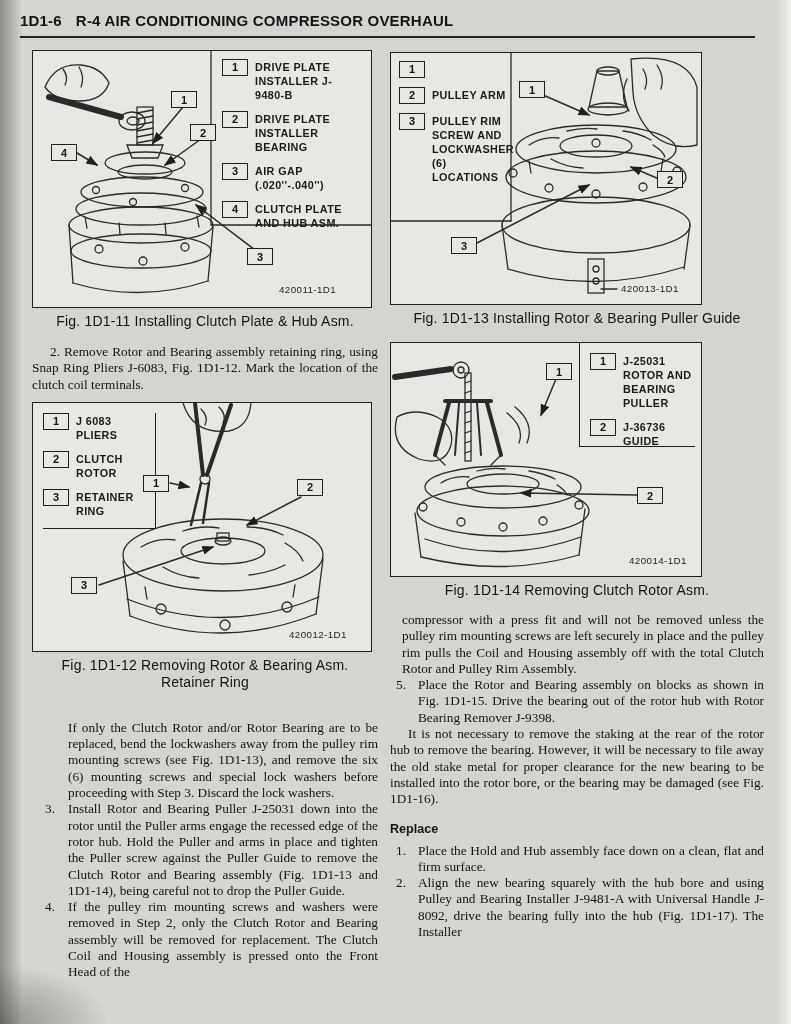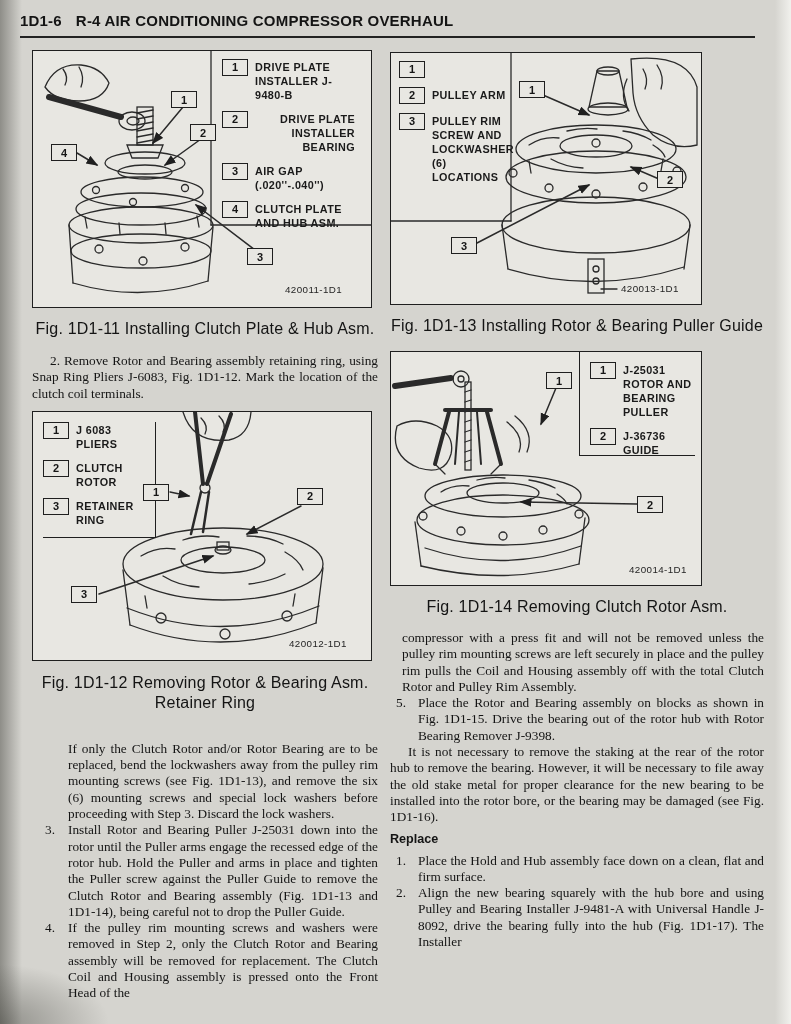--- a/index.html
+++ b/index.html
@@ -15,22 +15,22 @@
   .hdr{position:absolute;left:20px;top:12px;width:735px;
     font-family:"Liberation Sans",sans-serif;font-weight:bold;font-size:15px;
     letter-spacing:.2px;color:#141414;border-bottom:2.6px solid #222;padding-bottom:7px;}
   .hdr .sec{margin-right:14px;}
 
   .col-left{position:absolute;left:32px;top:48px;width:346px;}
   .col-right{position:absolute;left:390px;top:48px;width:374px;}
 
   .figbox{position:relative;background:#e8e7e2;border:1.6px solid #1f1f1f;box-sizing:border-box;}
   .figbox svg{position:absolute;left:0;top:0;stroke:#2a2a2a;fill:none;stroke-width:1.3;stroke-linecap:round;}
-  .figcaption{font-family:"Liberation Sans",sans-serif;font-size:16px;color:#141414;
-    letter-spacing:.2px;text-align:center;margin-top:12px;white-space:nowrap;}
+  .figcaption{font-family:"Liberation Sans",sans-serif;font-size:14px;color:#141414;
+    letter-spacing:.2px;text-align:center;margin-top:5px;white-space:nowrap;}
   .figcaption.wrap{white-space:normal;width:332px;margin-left:auto;margin-right:auto;line-height:1.25;}
 
   .callout{position:absolute;width:24px;height:15px;border:1.6px solid #1f1f1f;background:#e8e7e2;
     display:flex;align-items:center;justify-content:center;
     font-family:"Liberation Sans",sans-serif;font-weight:bold;font-size:11px;}
   .partno{position:absolute;font-family:"Liberation Sans",sans-serif;font-size:9.8px;
     letter-spacing:.4px;color:#242424;}
 
   .legend{position:absolute;display:flex;flex-direction:column;gap:9px;}
   .lrow{display:flex;gap:7px;align-items:flex-start;}
@@ -110,36 +110,36 @@
         <line x1="44" y1="102" x2="64" y2="114" stroke-width="1.5" marker-end="url(#m11)"></line>
         <line x1="226" y1="202" x2="163" y2="154" stroke-width="1.5" marker-end="url(#m11)"></line>
       </svg>
       <div class="legend" style="left:189px;top:8px;width:146px;">
         <div class="lrow">
             <span class="lnum">1</span>
             <span class="ltxt" style="width:100px;">DRIVE PLATE INSTALLER J-9480-B</span>
           </div>
         <div class="lrow">
             <span class="lnum">2</span>
-            <span class="ltxt" style="width:100px;text-align:right;">DRIVE PLATE INSTALLER BEARING</span>
+            <span class="ltxt" style="width:100px;">DRIVE PLATE INSTALLER BEARING</span>
           </div>
         <div class="lrow">
             <span class="lnum">3</span>
             <span class="ltxt" style="width:104px;">AIR GAP (.020''-.040'')</span>
           </div>
         <div class="lrow">
             <span class="lnum">4</span>
             <span class="ltxt" style="width:104px;">CLUTCH PLATE AND HUB ASM.</span>
           </div>
       </div>
       <div class="callout" style="left:138px;top:40px;">1</div>
       <div class="callout" style="left:157px;top:73px;">2</div>
       <div class="callout" style="left:18px;top:93px;">4</div>
       <div class="callout" style="left:214px;top:197px;">3</div>
-      <div class="partno" style="left:252px;top:233px;text-align:right;">420011-1D1</div>
+      <div class="partno" style="left:246px;top:233px;text-align:right;">420011-1D1</div>
     </div>
     <div class="figcaption">Fig. 1D1-11 Installing Clutch Plate &amp; Hub Asm.</div>
 
     <div class="para ind" style="margin-top:15px;">2. Remove Rotor and Bearing assembly retaining ring, using Snap Ring Pliers J-6083, Fig. 1D1-12. Mark the location of the clutch coil terminals.</div>
 
     <div class="figbox" style="width:340px;height:250px;margin-top:9px;">
       <svg width="340" height="250" viewBox="0 0 340 250">
         <defs>
             <marker id="m12" markerWidth="9" markerHeight="8" refX="7" refY="3" orient="auto">
               <path d="M0,0 L8,3 L0,6 Z" fill="#1f1f1f" stroke="none"></path>
@@ -341,21 +341,21 @@
 
     <div class="para" style="margin-top:14px;margin-left:12px;">compressor with a press fit and will not be removed unless the pulley rim mounting screws are left securely in place and the pulley rim pulls the Coil and Housing assembly off with the total Clutch Rotor and Pulley Rim Assembly.</div>
 
     <div class="li">
       <span class="n">5.</span>
       <span class="t">Place the Rotor and Bearing assembly on blocks as shown in Fig. 1D1-15. Drive the bearing out of the rotor hub with Rotor Bearing Remover J-9398.</span>
     </div>
 
     <div class="para ind">It is not necessary to remove the staking at the rear of the rotor hub to remove the bearing. However, it will be necessary to file away the old stake metal for proper clearance for the new bearing to be installed into the rotor bore, or the bearing may be damaged (see Fig. 1D1-16).</div>
 
-    <div class="subhead" style="margin-top:6px;margin-bottom:7px;">Replace</div>
+    <div class="subhead" style="margin-top:14px;margin-bottom:7px;">Replace</div>
 
     <div class="li">
       <span class="n">1.</span>
       <span class="t">Place the Hold and Hub assembly face down on a clean, flat and firm surface.</span>
     </div>
     <div class="li">
       <span class="n">2.</span>
       <span class="t">Align the new bearing squarely with the hub bore and using Pulley and Bearing Installer J-9481-A with Universal Handle J-8092, drive the bearing fully into the hub (Fig. 1D1-17). The Installer</span>
     </div>
   </div>

